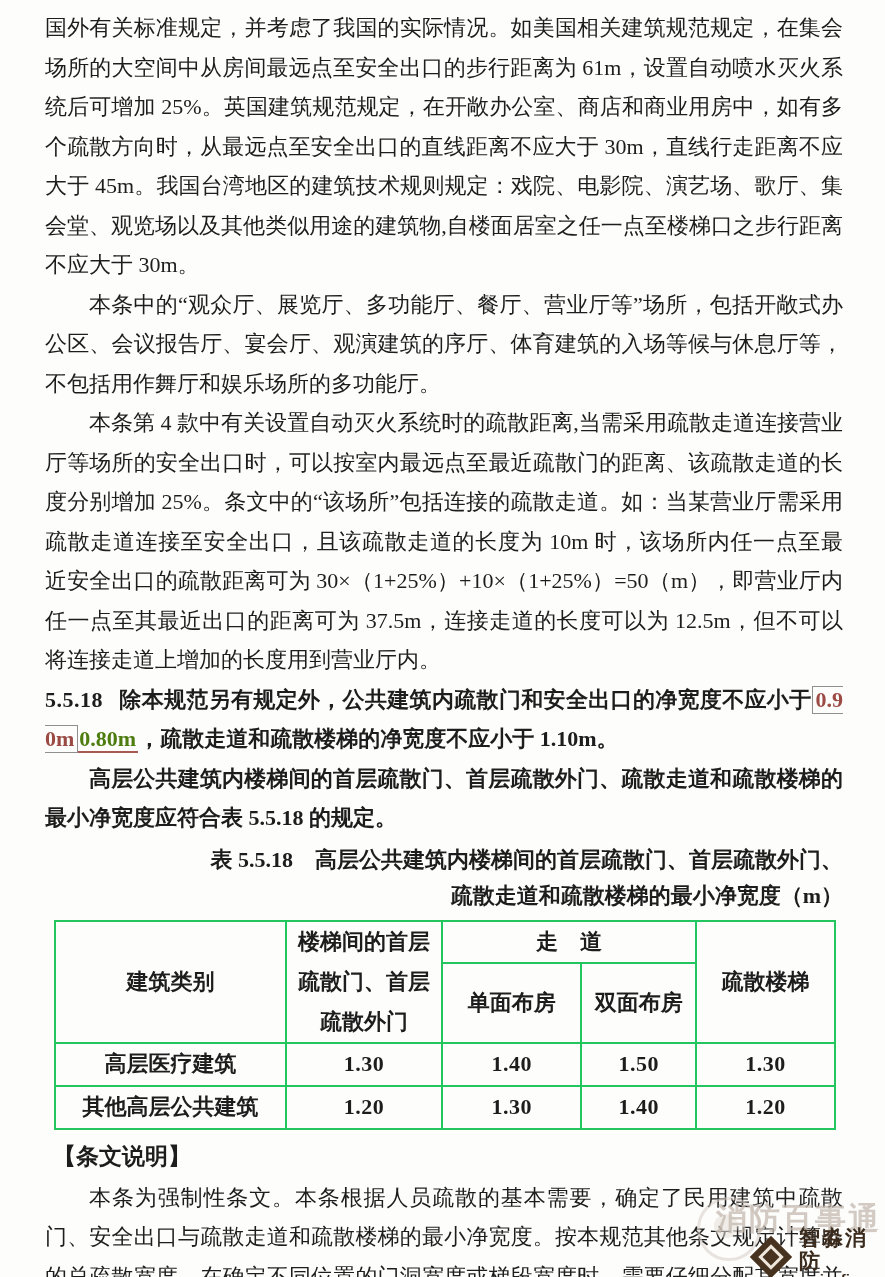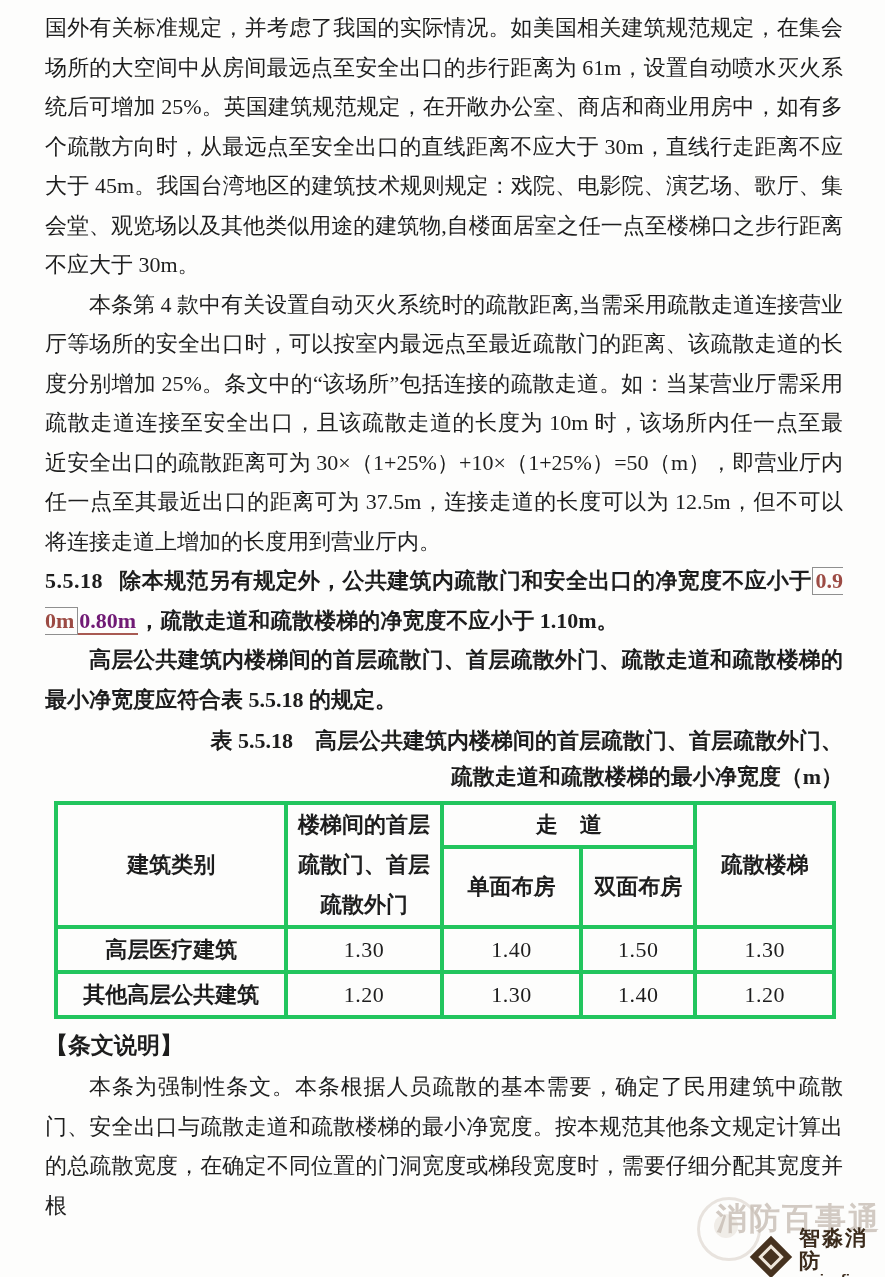--- a/index.html
+++ b/index.html
@@ -23,55 +23,55 @@
   }
   .indent{text-indent:2em;}
   .bold{font-weight:700;}
   .clause-num{font-weight:700;margin-right:16px;letter-spacing:0.5px;}
   .boxed-old{
     color:#9c4b44;
     border:1px solid #8f8f8f;
     padding:0 3px 1px 3px;
   }
   .red-new{
-    color:#701a75;
+    color:#4d7c0f;
     border-bottom:2px solid #a85a52;
     padding:0 2px 0 1px;
   }
   .table-title{
     text-align:right;
     font-weight:700;
     font-size:22px;
     line-height:36px;
     margin:4px 0 6px 0;
   }
   table.spec{
     border-collapse:collapse;
     width:782px;
     margin-left:9px;
     table-layout:fixed;
   }
   table.spec td{
-    border:4px solid #22c55e;
+    border:2px solid #22c55e;
     text-align:center;
     vertical-align:middle;
     font-size:22px;
     padding:0 4px;
   }
   td.hdr{font-weight:700;}
   td.multi{line-height:40px;}
   tr.hdr-top td{height:40px;}
   tr.hdr-sub td{height:76px;border-radius:14px;}
   tr.data td{height:41px;}
-  td.val{font-weight:400;letter-spacing:0.5px;border-radius:20px;}
+  td.val{font-weight:700;letter-spacing:0.5px;border-radius:20px;}
   .commentary-heading{
     font-weight:700;
     font-size:23px;
     line-height:42px;
-    margin:6px 0 0 0;
+    margin:6px 0 0 8px;
   }
   
   .wm-faint{
     position:absolute;
     right:4px;top:1198px;
     font-size:31px;
     font-weight:700;
     letter-spacing:2px;
     color:#c4bab0;
     opacity:.75;
@@ -127,20 +127,21 @@
   .wm-name{font-size:21px;font-weight:700;letter-spacing:2px;}
   .wm-url{font-size:15px;font-weight:700;}
 </style>
 </head>
 <body>
 
 <div class="page">
 
   <p class="para">国外有关标准规定，并考虑了我国的实际情况。如美国相关建筑规范规定，在集会场所的大空间中从房间最远点至安全出口的步行距离为 61m，设置自动喷水灭火系统后可增加 25%。英国建筑规范规定，在开敞办公室、商店和商业用房中，如有多个疏散方向时，从最远点至安全出口的直线距离不应大于 30m，直线行走距离不应大于 45m。我国台湾地区的建筑技术规则规定：戏院、电影院、演艺场、歌厅、集会堂、观览场以及其他类似用途的建筑物,自楼面居室之任一点至楼梯口之步行距离不应大于 30m。</p>
 
+  <p class="para indent">本条中的“观众厅、展览厅、多功能厅、餐厅、营业厅等”场所，包括开敞式办公区、会议报告厅、宴会厅、观演建筑的序厅、体育建筑的入场等候与休息厅等，不包括用作舞厅和娱乐场所的多功能厅。</p>
 
   <p class="para indent">本条第 4 款中有关设置自动灭火系统时的疏散距离,当需采用疏散走道连接营业厅等场所的安全出口时，可以按室内最远点至最近疏散门的距离、该疏散走道的长度分别增加 25%。条文中的“该场所”包括连接的疏散走道。如：当某营业厅需采用疏散走道连接至安全出口，且该疏散走道的长度为 10m 时，该场所内任一点至最近安全出口的疏散距离可为 30×（1+25%）+10×（1+25%）=50（m），即营业厅内任一点至其最近出口的距离可为 37.5m，连接走道的长度可以为 12.5m，但不可以将连接走道上增加的长度用到营业厅内。</p>
 
   <p class="para bold">
     <span class="clause-num">5.5.18</span><span>除本规范另有规定外，公共建筑内疏散门和安全出口的净宽度不应小于</span><span class="boxed-old">0.90m</span><span class="red-new">0.80m</span><span>，疏散走道和疏散楼梯的净宽度不应小于 1.10m。</span>
   </p>
 
   <p class="para indent bold">高层公共建筑内楼梯间的首层疏散门、首层疏散外门、疏散走道和疏散楼梯的最小净宽度应符合表 5.5.18 的规定。</p>
 
   <div class="table-title">

